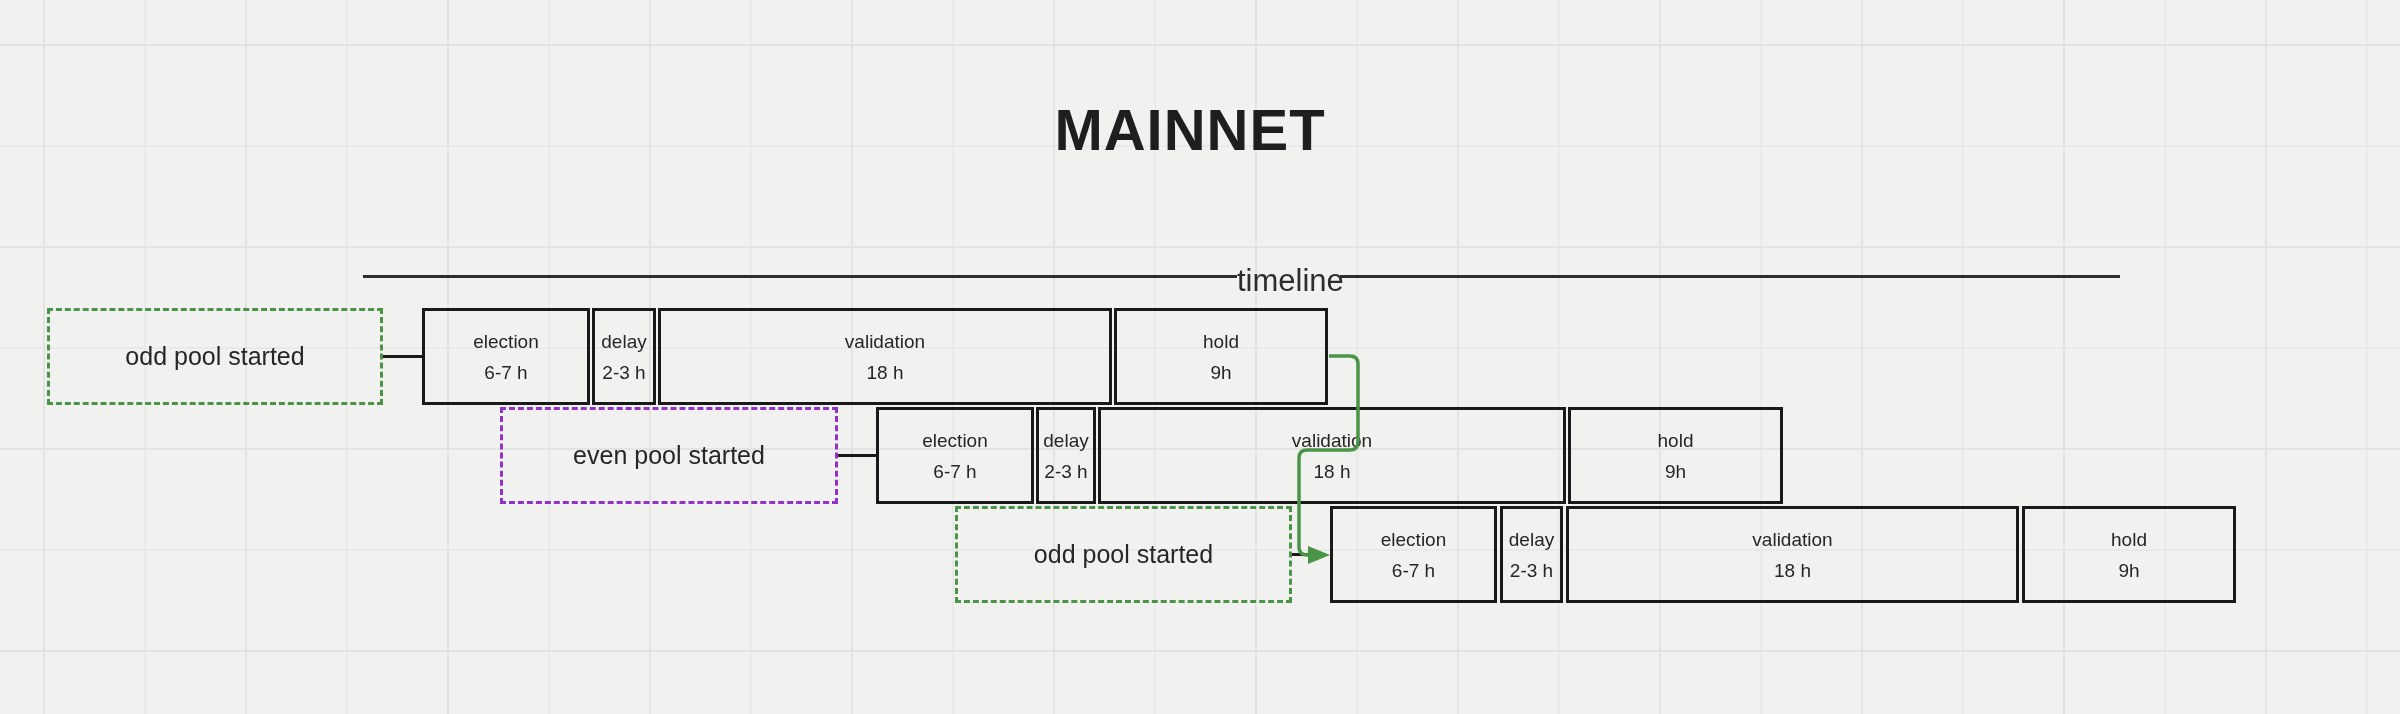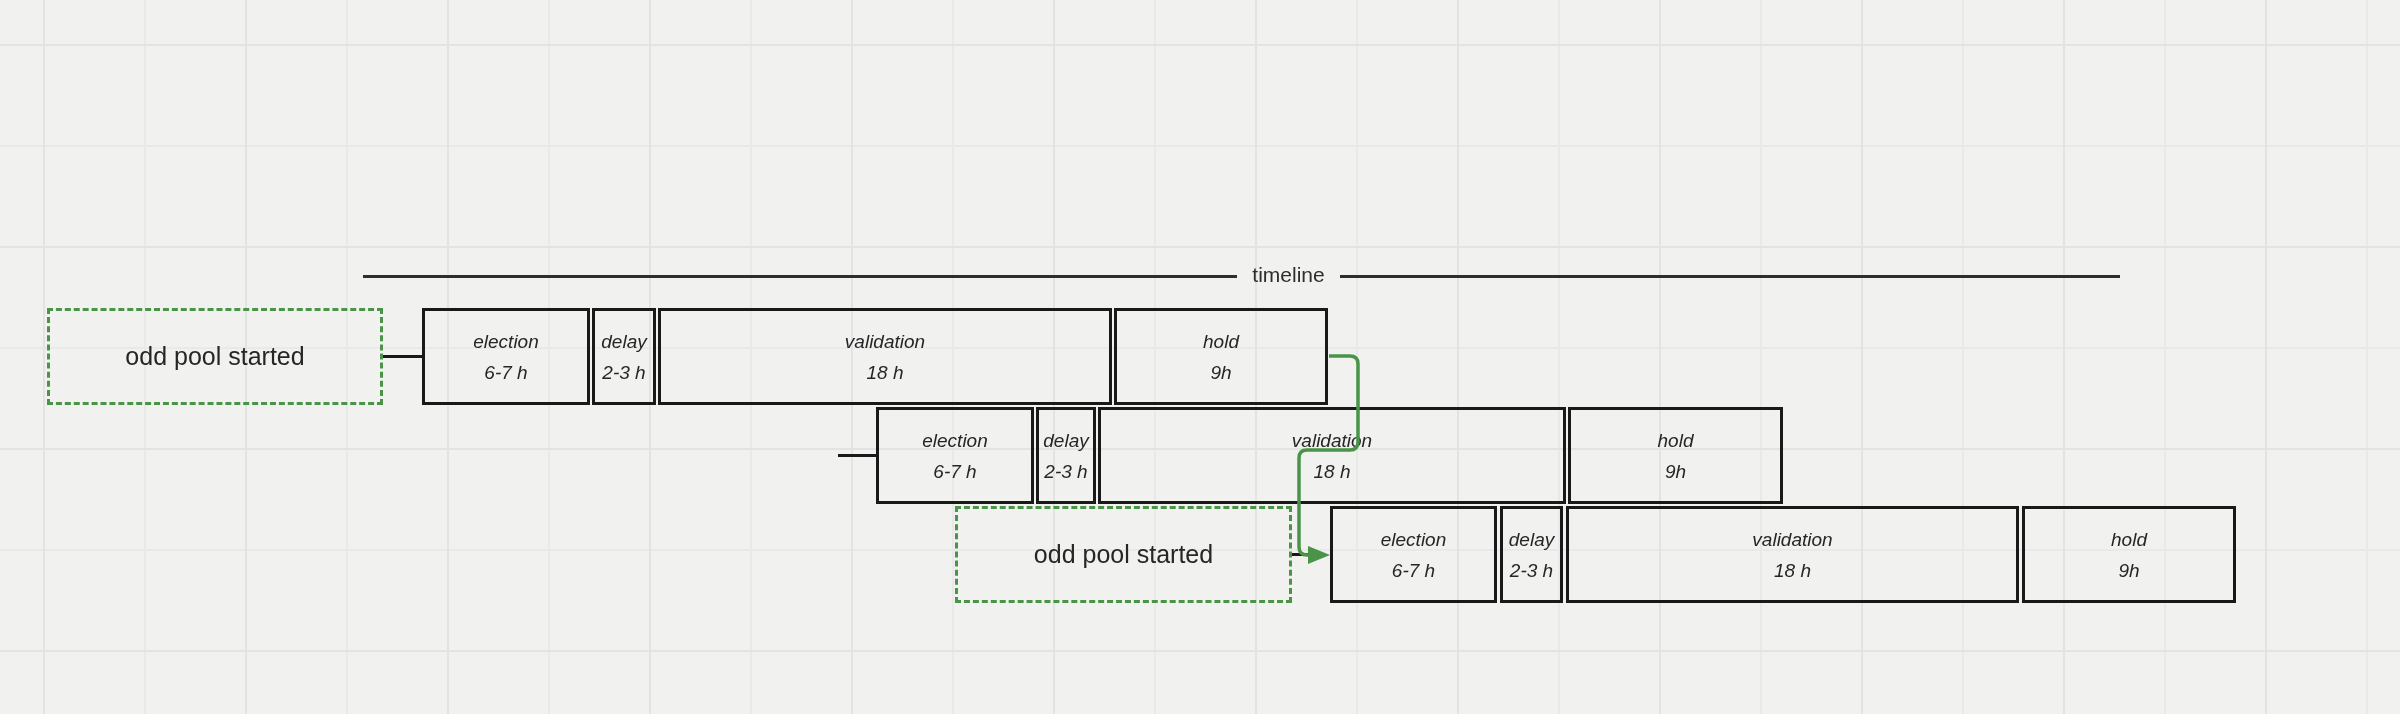--- a/index.html
+++ b/index.html
@@ -23,47 +23,47 @@
     text-align:center;
     font-size:58px;font-weight:800;letter-spacing:1px;
     color:#1e1e1e;
   }
   .tl-line{
     position:absolute;top:275px;height:3px;
     background:#2d2d2d;
   }
   .tl-label{
     position:absolute;top:263px;left:1237px;width:103px;
-    text-align:center;font-size:21px;color:#2d2d2d;
+    text-align:center;font-size:31px;color:#2d2d2d;
     white-space:nowrap;
   }
   .phase{
     position:absolute;height:97px;box-sizing:border-box;
     border:3px solid #191919;
     display:flex;flex-direction:column;align-items:center;justify-content:center;
     gap:8px;
-    font-style:italic;
   }
   .phase span{font-size:19px;line-height:23px;color:#262626;white-space:nowrap;}
   .trigger{
     position:absolute;height:97px;box-sizing:border-box;
     border:3px dashed var(--green);
     display:flex;align-items:center;justify-content:center;
   }
   .trigger span{font-size:25px;color:#262626;white-space:nowrap;}
   .conn{
     position:absolute;height:3px;background:#191919;
   }
   svg.flow{position:absolute;left:0;top:0;pointer-events:none;}
 </style>
 </head>
 <body>
 
 <div class="canvas">
 
+  <div class="title">MAINNET</div>
 
   <div class="tl-line" style="left:363px;width:874px;"></div>
   <div class="tl-label">timeline</div>
   <div class="tl-line" style="left:1340px;width:780px;"></div>
 
   <div class="trigger" style="left: 47px; top: 308px; width: 336px; border-color: rgb(74, 148, 72);">
     <span>odd pool started</span>
   </div>
   <div class="conn" style="left:383px;top:355px;width:39px;"></div>
   <div class="phase" style="left:422px;top:308px;width:168px;">
@@ -76,20 +76,23 @@
   </div>
   <div class="phase" style="left:658px;top:308px;width:454px;">
     <span>validation</span>
     <span>18 h</span>
   </div>
   <div class="phase" style="left:1114px;top:308px;width:214px;">
     <span>hold</span>
     <span>9h</span>
   </div>
 
+  <div class="trigger" style="left: 500px; top: 407px; width: 338px; border-color: rgb(145, 51, 201);">
+    <span>even pool started</span>
+  </div>
   <div class="conn" style="left:838px;top:454px;width:38px;"></div>
   <div class="phase" style="left:876px;top:407px;width:158px;">
     <span>election</span>
     <span>6-7 h</span>
   </div>
   <div class="phase" style="left:1036px;top:407px;width:60px;">
     <span>delay</span>
     <span>2-3 h</span>
   </div>
   <div class="phase" style="left:1098px;top:407px;width:468px;">

